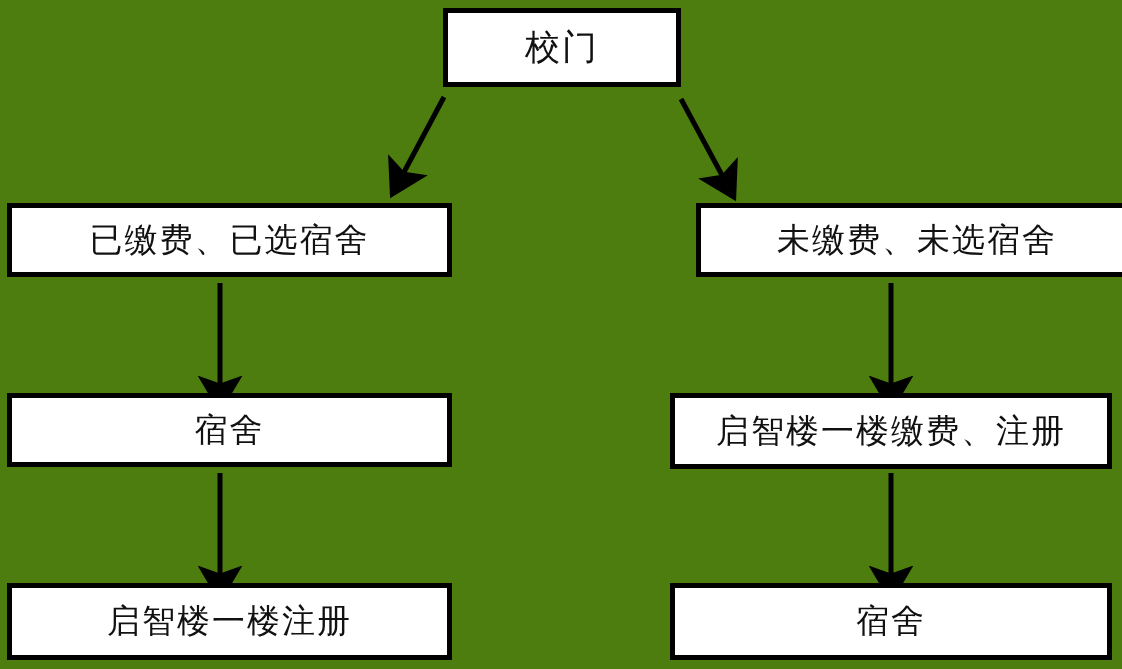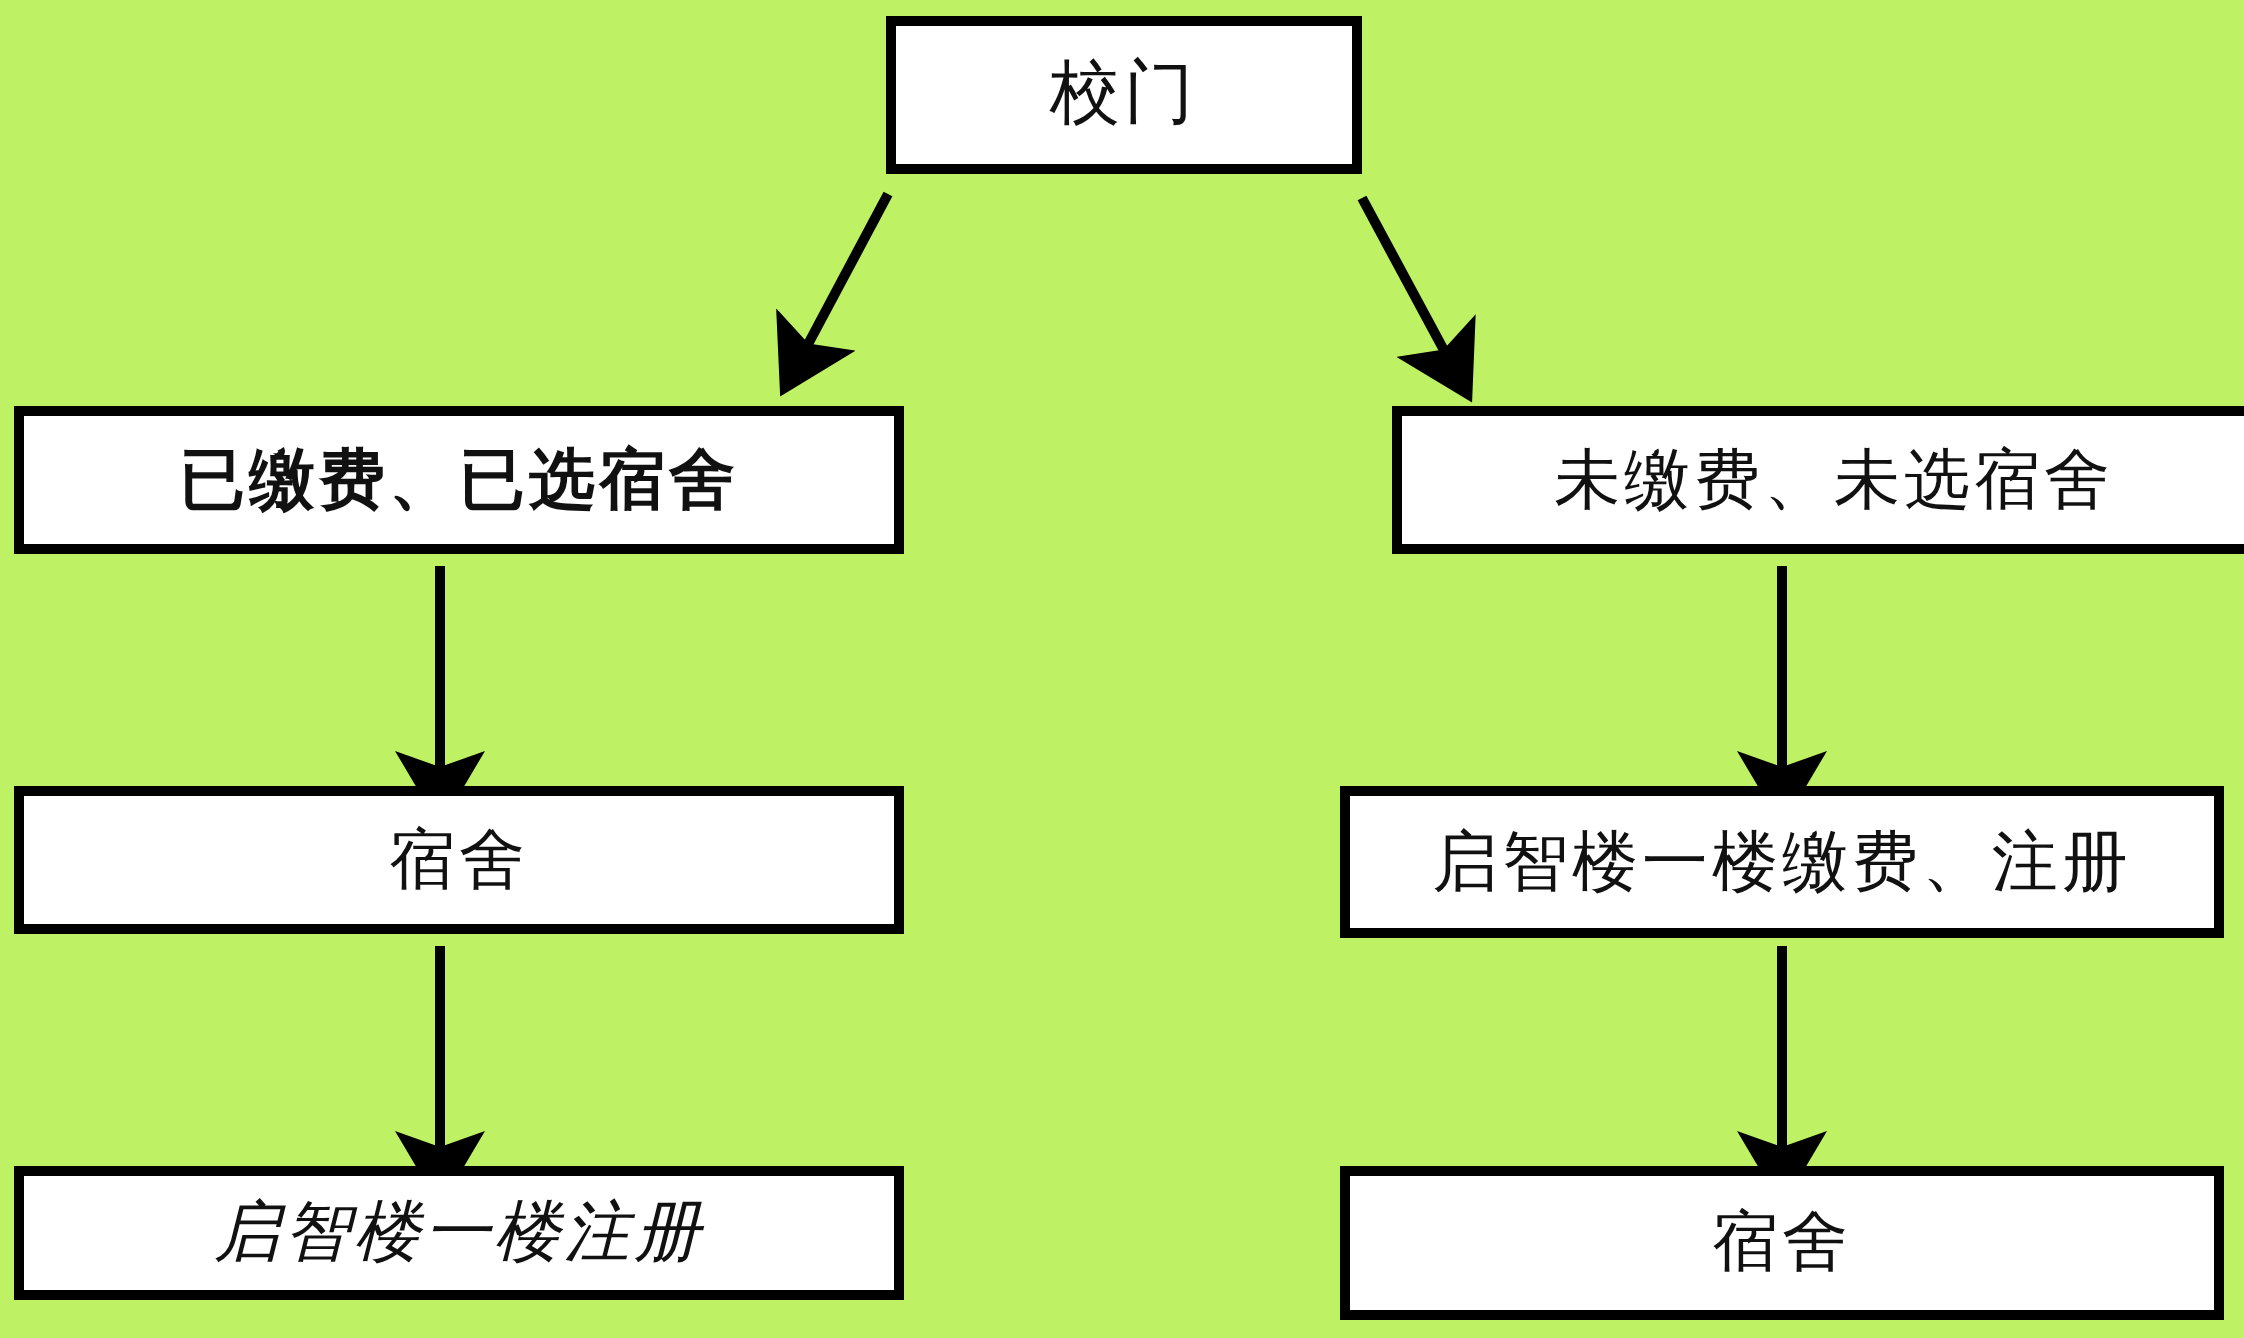--- a/index.html
+++ b/index.html
@@ -8,21 +8,21 @@
     padding: 0;
     background: #ffffff;
   }
   body {
     font-family: "DejaVu Serif", "Liberation Serif", serif;
   }
   #canvas {
     position: relative;
     width: 1122px;
     height: 669px;
-    background: #bef264;
+    background: #4d7c0f;
     overflow: hidden;
   }
   .node {
     position: absolute;
     box-sizing: border-box;
     background: #ffffff;
     border: 5px solid #000000;
     display: flex;
     align-items: center;
     justify-content: center;
@@ -33,32 +33,32 @@
     color: #111111;
     line-height: 1.1;
     white-space: nowrap;
     letter-spacing: 0.06em;
   }
   
   #node-gate      { left: 443px; top: 8px;   width: 238px; height: 79px; }
   #node-gate .node-label      { font-size: 35px; }
 
   #node-paid      { left: 7px;   top: 203px; width: 445px; height: 74px; }
-  #node-paid .node-label      { font-size: 33px; font-weight: bold; }
+  #node-paid .node-label      { font-size: 33px; }
 
   #node-unpaid    { left: 696px; top: 203px; width: 442px; height: 74px; }
   #node-unpaid .node-label    { font-size: 33px; }
 
   #node-dorm-left { left: 7px;   top: 393px; width: 445px; height: 74px; }
   #node-dorm-left .node-label { font-size: 33px; }
 
   #node-pay-reg   { left: 670px; top: 393px; width: 442px; height: 76px; }
   #node-pay-reg .node-label   { font-size: 33px; }
 
-  #node-register  { left: 7px;   top: 583px; width: 445px; height: 67px; font-style: italic; }
+  #node-register  { left: 7px;   top: 583px; width: 445px; height: 77px; }
   #node-register .node-label  { font-size: 33px; }
 
   #node-dorm-right{ left: 670px; top: 583px; width: 442px; height: 77px; }
   #node-dorm-right .node-label{ font-size: 33px; }
 
   
   #edges {
     position: absolute;
     left: 0;
     top: 0;

